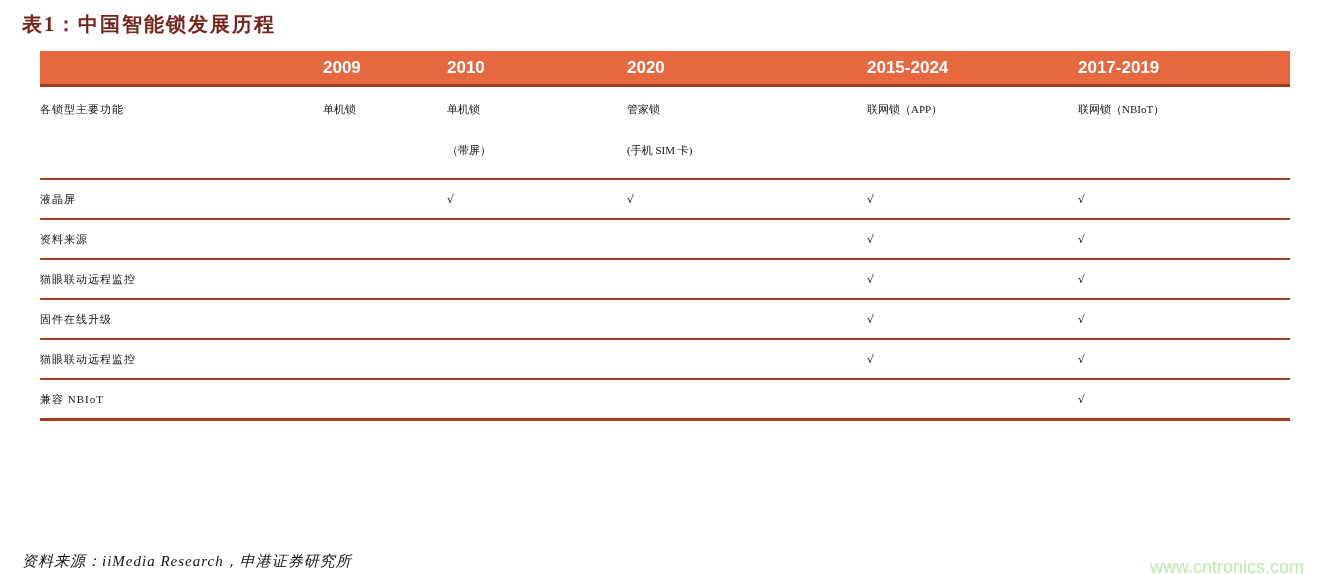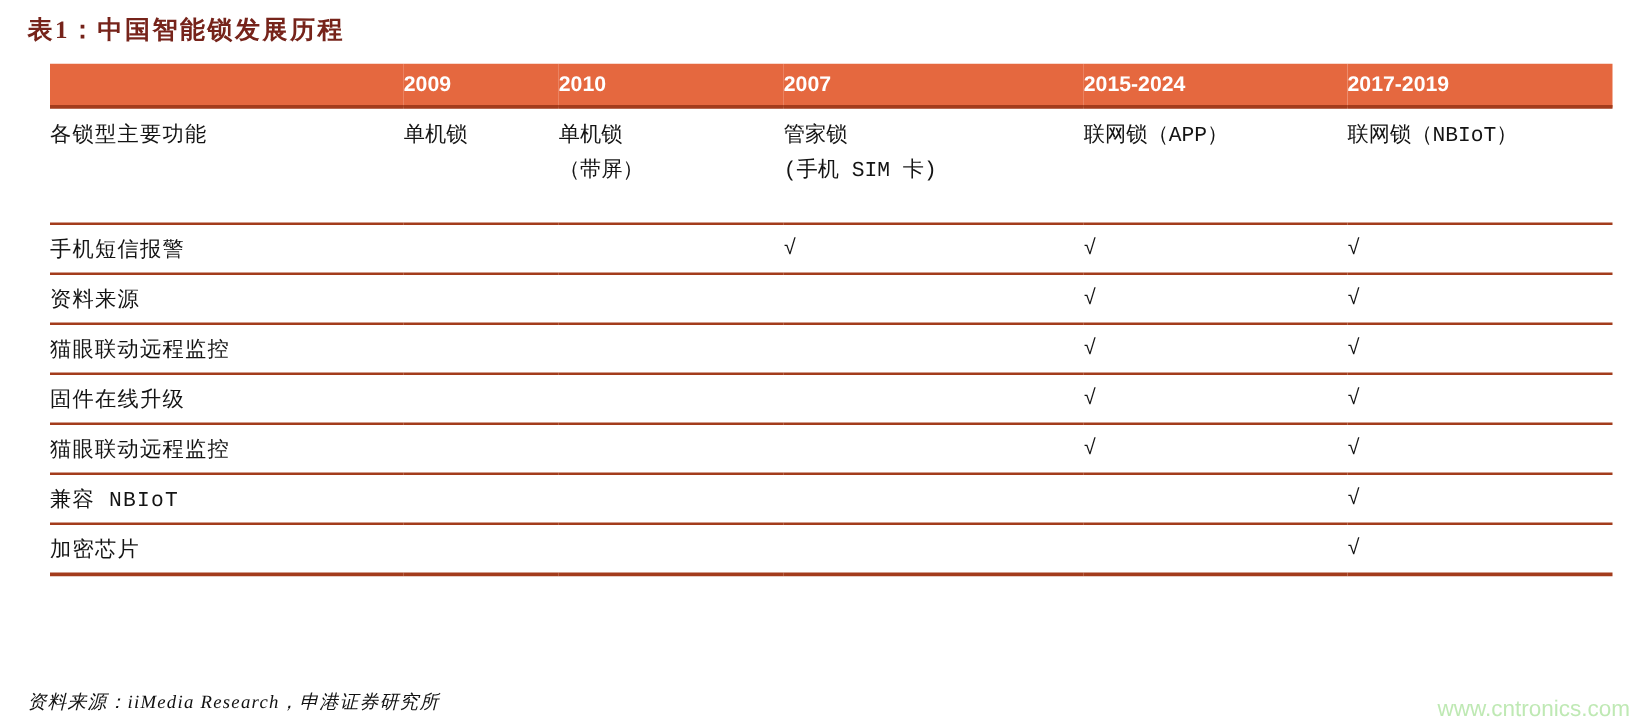--- a/index.html
+++ b/index.html
@@ -35,32 +35,31 @@
     font-size: 17px;
     font-weight: bold;
     text-align: left;
     height: 33px;
     padding: 0;
     vertical-align: middle;
     margin-left: 22px;
   }
   table.lock-table td {
     border-bottom: 2px solid var(--divider, #a33c1c);
-    font-size: 17px;
+    font-size: 11px;
     padding: 0;
     vertical-align: middle;
-    font-family: Liberation Mono, monospace;
   }
   tr.feature-row td {
     height: 78px;
     vertical-align: top;
     padding-top: 13px;
     line-height: 19px;
   }
-  tr.feature-row .l2 { margin-top: 9px; }
+  tr.feature-row .l2 { margin-top: 22px; }
   td.row-label, td.feature-label { padding-left: 5px; letter-spacing: 1px; }
   tbody.feature-rows td { height: 38px; }
   td.check {
     font-family: "DejaVu Sans", sans-serif;
     font-size: 16px;
     padding-left: 8px;
   }
   tbody.feature-rows tr:last-child td { border-bottom-width: 3px; }
 
   .source-note {
@@ -93,21 +92,21 @@
         <col style="width:180px">
       <col style="width:240px">
         <col style="width:211px">
         <col style="width:212px">
     </colgroup>
     <thead>
       <tr>
         <th></th>
         <th>2009</th>
         <th>2010</th>
-        <th>2007</th>
+        <th>2020</th>
         <th>2015-2024</th>
         <th>2017-2019</th>
       </tr>
     </thead>
     <tbody>
       <tr class="feature-row">
         <td class="feature-label">各锁型主要功能</td>
         <td>
           <div class="l1">单机锁</div>
           <div class="l2"></div>
@@ -125,29 +124,29 @@
           <div class="l2"></div>
         </td>
         <td>
           <div class="l1">联网锁（NBIoT）</div>
           <div class="l2"></div>
         </td>
       </tr>
     </tbody>
     <tbody class="feature-rows" id="rows-body">
 
-
   <tr>
-    <td class="row-label">手机短信报警</td>
-    <td class="check"></td>
+    <td class="row-label">液晶屏</td>
     <td class="check"></td>
     <td class="check">√</td>
     <td class="check">√</td>
     <td class="check">√</td>
+    <td class="check">√</td>
   </tr>
+
 
   <tr>
     <td class="row-label">资料来源</td>
     <td class="check"></td>
     <td class="check"></td>
     <td class="check"></td>
     <td class="check">√</td>
     <td class="check">√</td>
   </tr>
 
@@ -180,27 +179,19 @@
 
   <tr>
     <td class="row-label">兼容 NBIoT</td>
     <td class="check"></td>
     <td class="check"></td>
     <td class="check"></td>
     <td class="check"></td>
     <td class="check">√</td>
   </tr>
 
-  <tr>
-    <td class="row-label">加密芯片</td>
-    <td class="check"></td>
-    <td class="check"></td>
-    <td class="check"></td>
-    <td class="check"></td>
-    <td class="check">√</td>
-  </tr>
 </tbody>
   </table>
 
   <div class="source-note">资料来源：iiMedia Research，申港证券研究所</div>
   <div class="watermark">www.cntronics.com</div>
 
 </div>
 
 </body></html>

